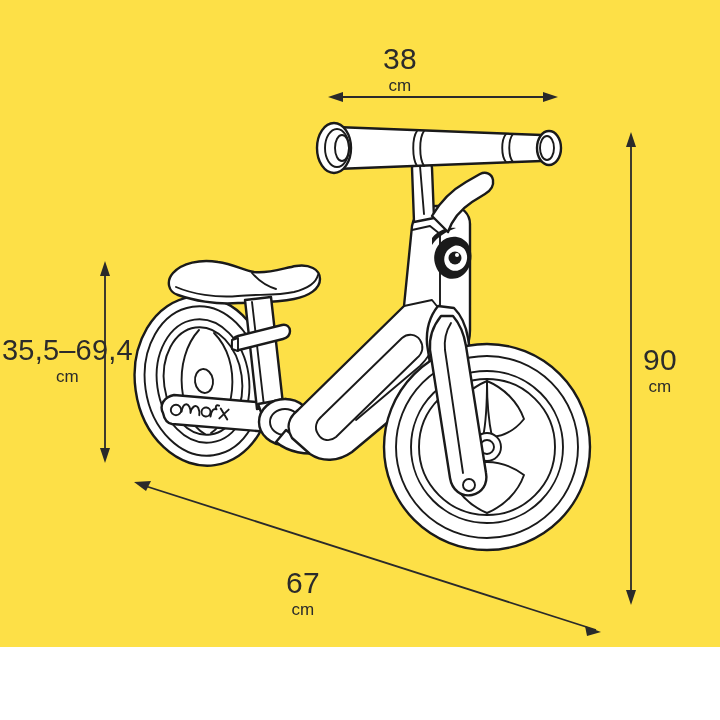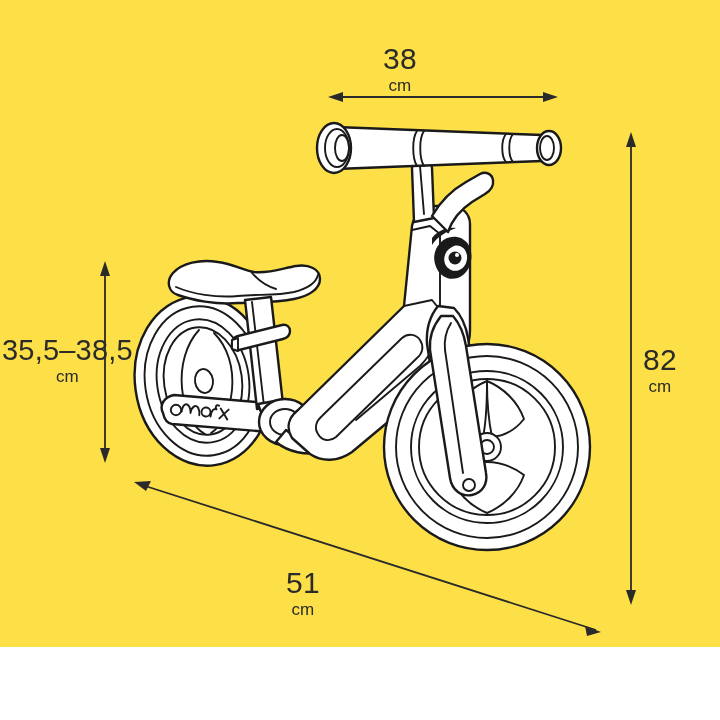--- a/index.html
+++ b/index.html
@@ -309,27 +309,27 @@
 
     </g>
   </svg>
 
   <div class="dim-label" id="label-width">
     <span class="dim-value">38</span>
     <span class="dim-unit">cm</span>
   </div>
 
   <div class="dim-label" id="label-height-seat">
-    <span class="dim-value">35,5–38,5</span>
+    <span class="dim-value">35,5–69,4</span>
     <span class="dim-unit">cm</span>
   </div>
 
   <div class="dim-label" id="label-height-bar">
-    <span class="dim-value">82</span>
+    <span class="dim-value">90</span>
     <span class="dim-unit">cm</span>
   </div>
 
   <div class="dim-label" id="label-length">
-    <span class="dim-value">51</span>
+    <span class="dim-value">67</span>
     <span class="dim-unit">cm</span>
   </div>
 
 </div>
 
 </body></html>

